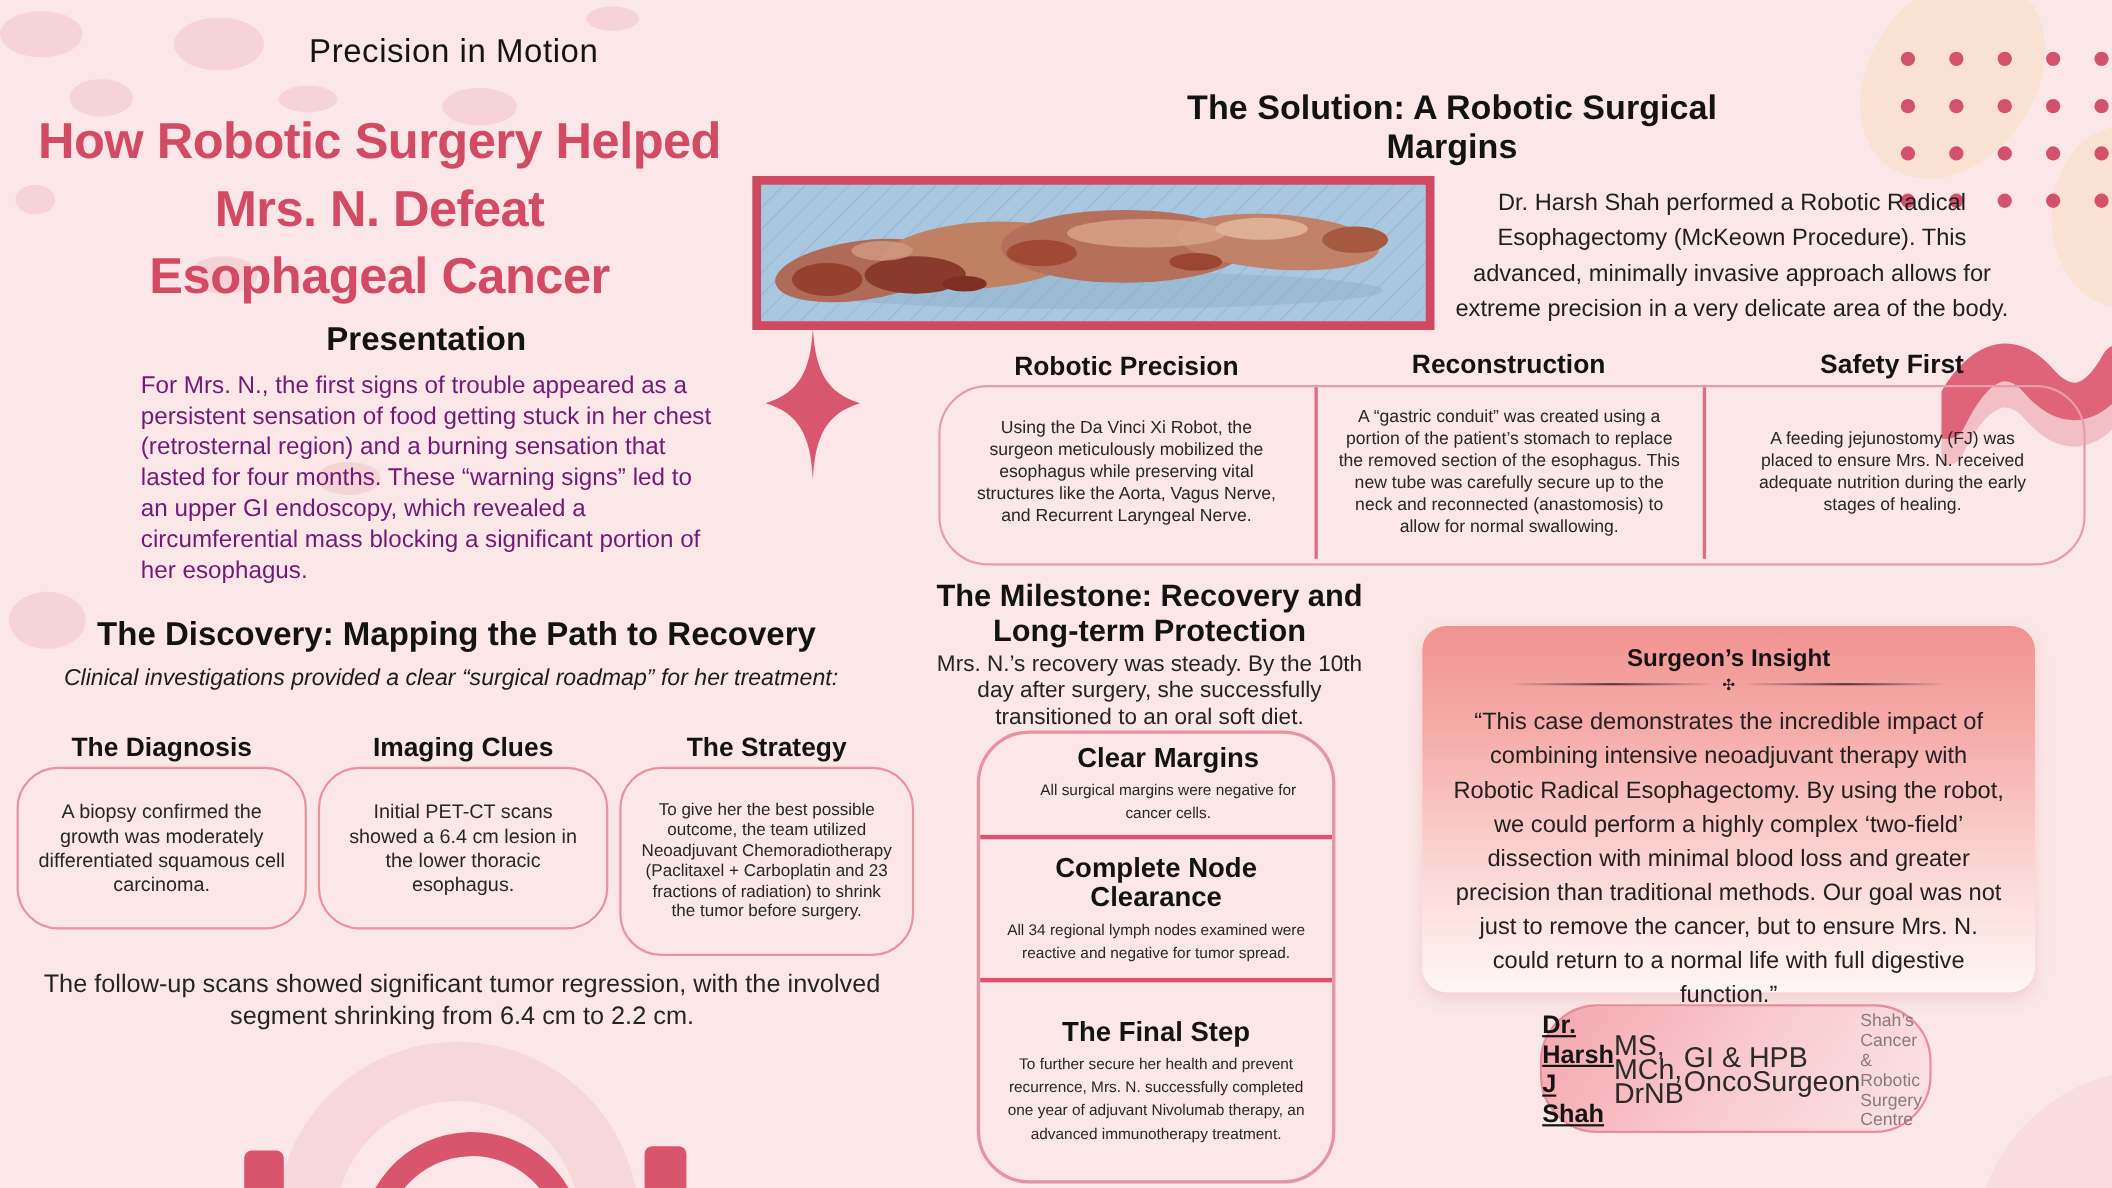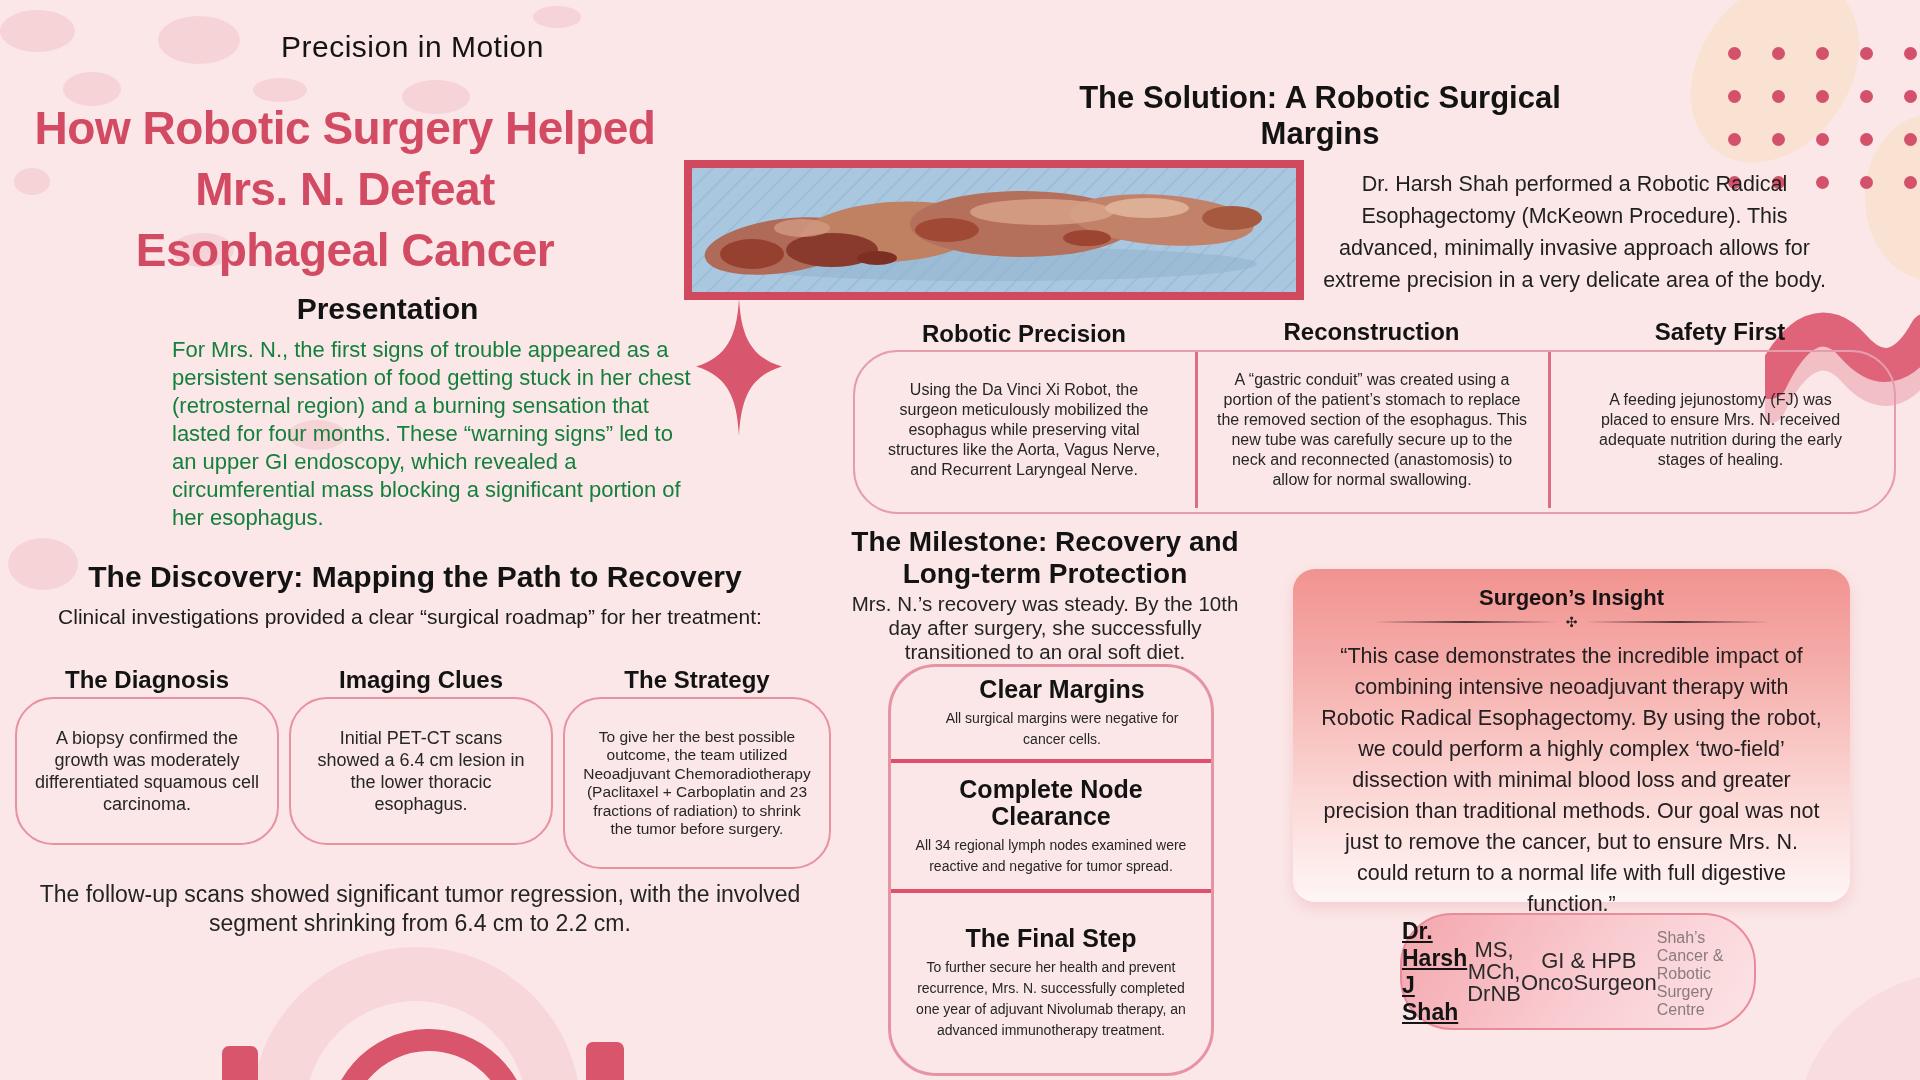--- a/index.html
+++ b/index.html
@@ -10,21 +10,21 @@
   }
   .abs{position:absolute;}
   .ctr{text-align:center;}
   .blob{position:absolute;background:#f6d3d7;border-radius:50%;}
   .peach{position:absolute;background:#f9e2d2;border-radius:50%;}
   .eyebrow{font-size:30px;letter-spacing:.5px;color:#141414;}
   .main-title{font-size:46px;line-height:61px;font-weight:bold;color:#d24b63;letter-spacing:-.5px;}
   .h-black{font-weight:bold;color:#131313;}
   .sec-head{font-size:30px;}
   .sub{font-size:21px;}
-  .body-txt{font-size:22px;line-height:28px;color:#15803d;margin-left:44px;}
+  .body-txt{font-size:22px;line-height:28px;color:#701a75;}
   .col-head{font-size:24px;font-weight:bold;color:#131313;text-align:center;}
   .pill-box{
     position:absolute;border:2px solid #e8919f;border-radius:38px;
     display:flex;align-items:center;justify-content:center;
     font-size:18px;line-height:22px;color:#262626;text-align:center;
     padding:10px 16px;box-sizing:border-box;background:transparent;
   }
   .sol-wrap{position:absolute;border:2px solid #e59dab;border-radius:45px;}
   .sol-cell{position:absolute;display:flex;align-items:center;justify-content:center;
     text-align:center;font-size:16px;line-height:20px;color:#262626;box-sizing:border-box;}
@@ -43,21 +43,21 @@
   .divider-row{display:flex;align-items:center;justify-content:center;gap:8px;margin-top:4px;}
   .divider-line{height:2px;width:185px;background:linear-gradient(90deg,rgba(60,40,40,0),rgba(60,40,40,.85),rgba(60,40,40,0));}
   .ornament{font-size:14px;color:#2a2020;line-height:14px;}
   .quote{font-size:21.5px;line-height:31px;text-align:center;color:#242021;}
   .doc-card{
     position:absolute;border:2px solid #ea8b9b;border-radius:52px;
     background:linear-gradient(125deg,#f4a6ad 0%,#f9cdd2 55%,#fce4e6 100%);
     display:flex;align-items:center;justify-content:center;
   }
   .doc-name{font-size:23px;font-weight:bold;text-decoration:underline;color:#141414;}
-  .doc-line{font-size:22px;color:#2a2a2a;line-height:22px;text-align:center;}
+  .doc-line{font-size:26px;color:#2a2a2a;line-height:22px;}
   .doc-centre{font-size:16px;color:#8a7b7b;margin-top:5px;}
   .photo-frame{position:absolute;border:8px solid #d0495f;background:#aac7e0;}
   .dotgrid{position:absolute;display:grid;grid-template-columns:repeat(5,44px);grid-auto-rows:43px;}
   .dot{width:13px;height:13px;border-radius:50%;background:#d4516b;margin:auto;}
   .bsq{position:absolute;background:#d9556c;border-radius:7px;}
 </style>
 </head>
 <body>
 
 <div class="canvas">
@@ -121,21 +121,21 @@
   <div class="abs ctr main-title" style="left:0;top:98px;width:690px;">
     <span style="display:block">How Robotic Surgery Helped</span>
     <span style="display:block">Mrs. N. Defeat</span>
     <span style="display:block">Esophageal Cancer</span>
   </div>
 
   <div class="abs ctr h-black sec-head" style="left:110px;top:292px;width:555px;">Presentation</div>
   <div class="abs body-txt" style="left:128px;top:336px;width:528px;">For Mrs. N., the first signs of trouble appeared as a persistent sensation of food getting stuck in her chest (retrosternal region) and a burning sensation that lasted for four months. These “warning signs” led to an upper GI endoscopy, which revealed a circumferential mass blocking a significant portion of her esophagus.</div>
 
   <div class="abs ctr h-black sec-head" style="left:0;top:560px;width:830px;">The Discovery: Mapping the Path to Recovery</div>
-  <div class="abs ctr sub" style="left:0;top:605px;width:820px;">Clinical investigations provided a clear “surgical roadmap” for her treatment:</div>
+  <div class="abs ctr sub" style="left:0;top:605px;width:820px;font-style:italic;">Clinical investigations provided a clear “surgical roadmap” for her treatment:</div>
 
   <div class="abs col-head" style="left:15px;top:666px;width:264px;">The Diagnosis</div>
   <div class="abs col-head" style="left:289px;top:666px;width:264px;">Imaging Clues</div>
   <div class="abs col-head" style="left:563px;top:666px;width:268px;">The Strategy</div>
 
   <div class="pill-box" style="left:15px;top:697px;width:264px;height:148px;">
     <span>A biopsy confirmed the growth was moderately differentiated squamous cell carcinoma.</span>
   </div>
   <div class="pill-box" style="left:289px;top:697px;width:264px;height:148px;">
     <span>Initial PET-CT scans showed a 6.4 cm lesion in the lower thoracic esophagus.</span>

